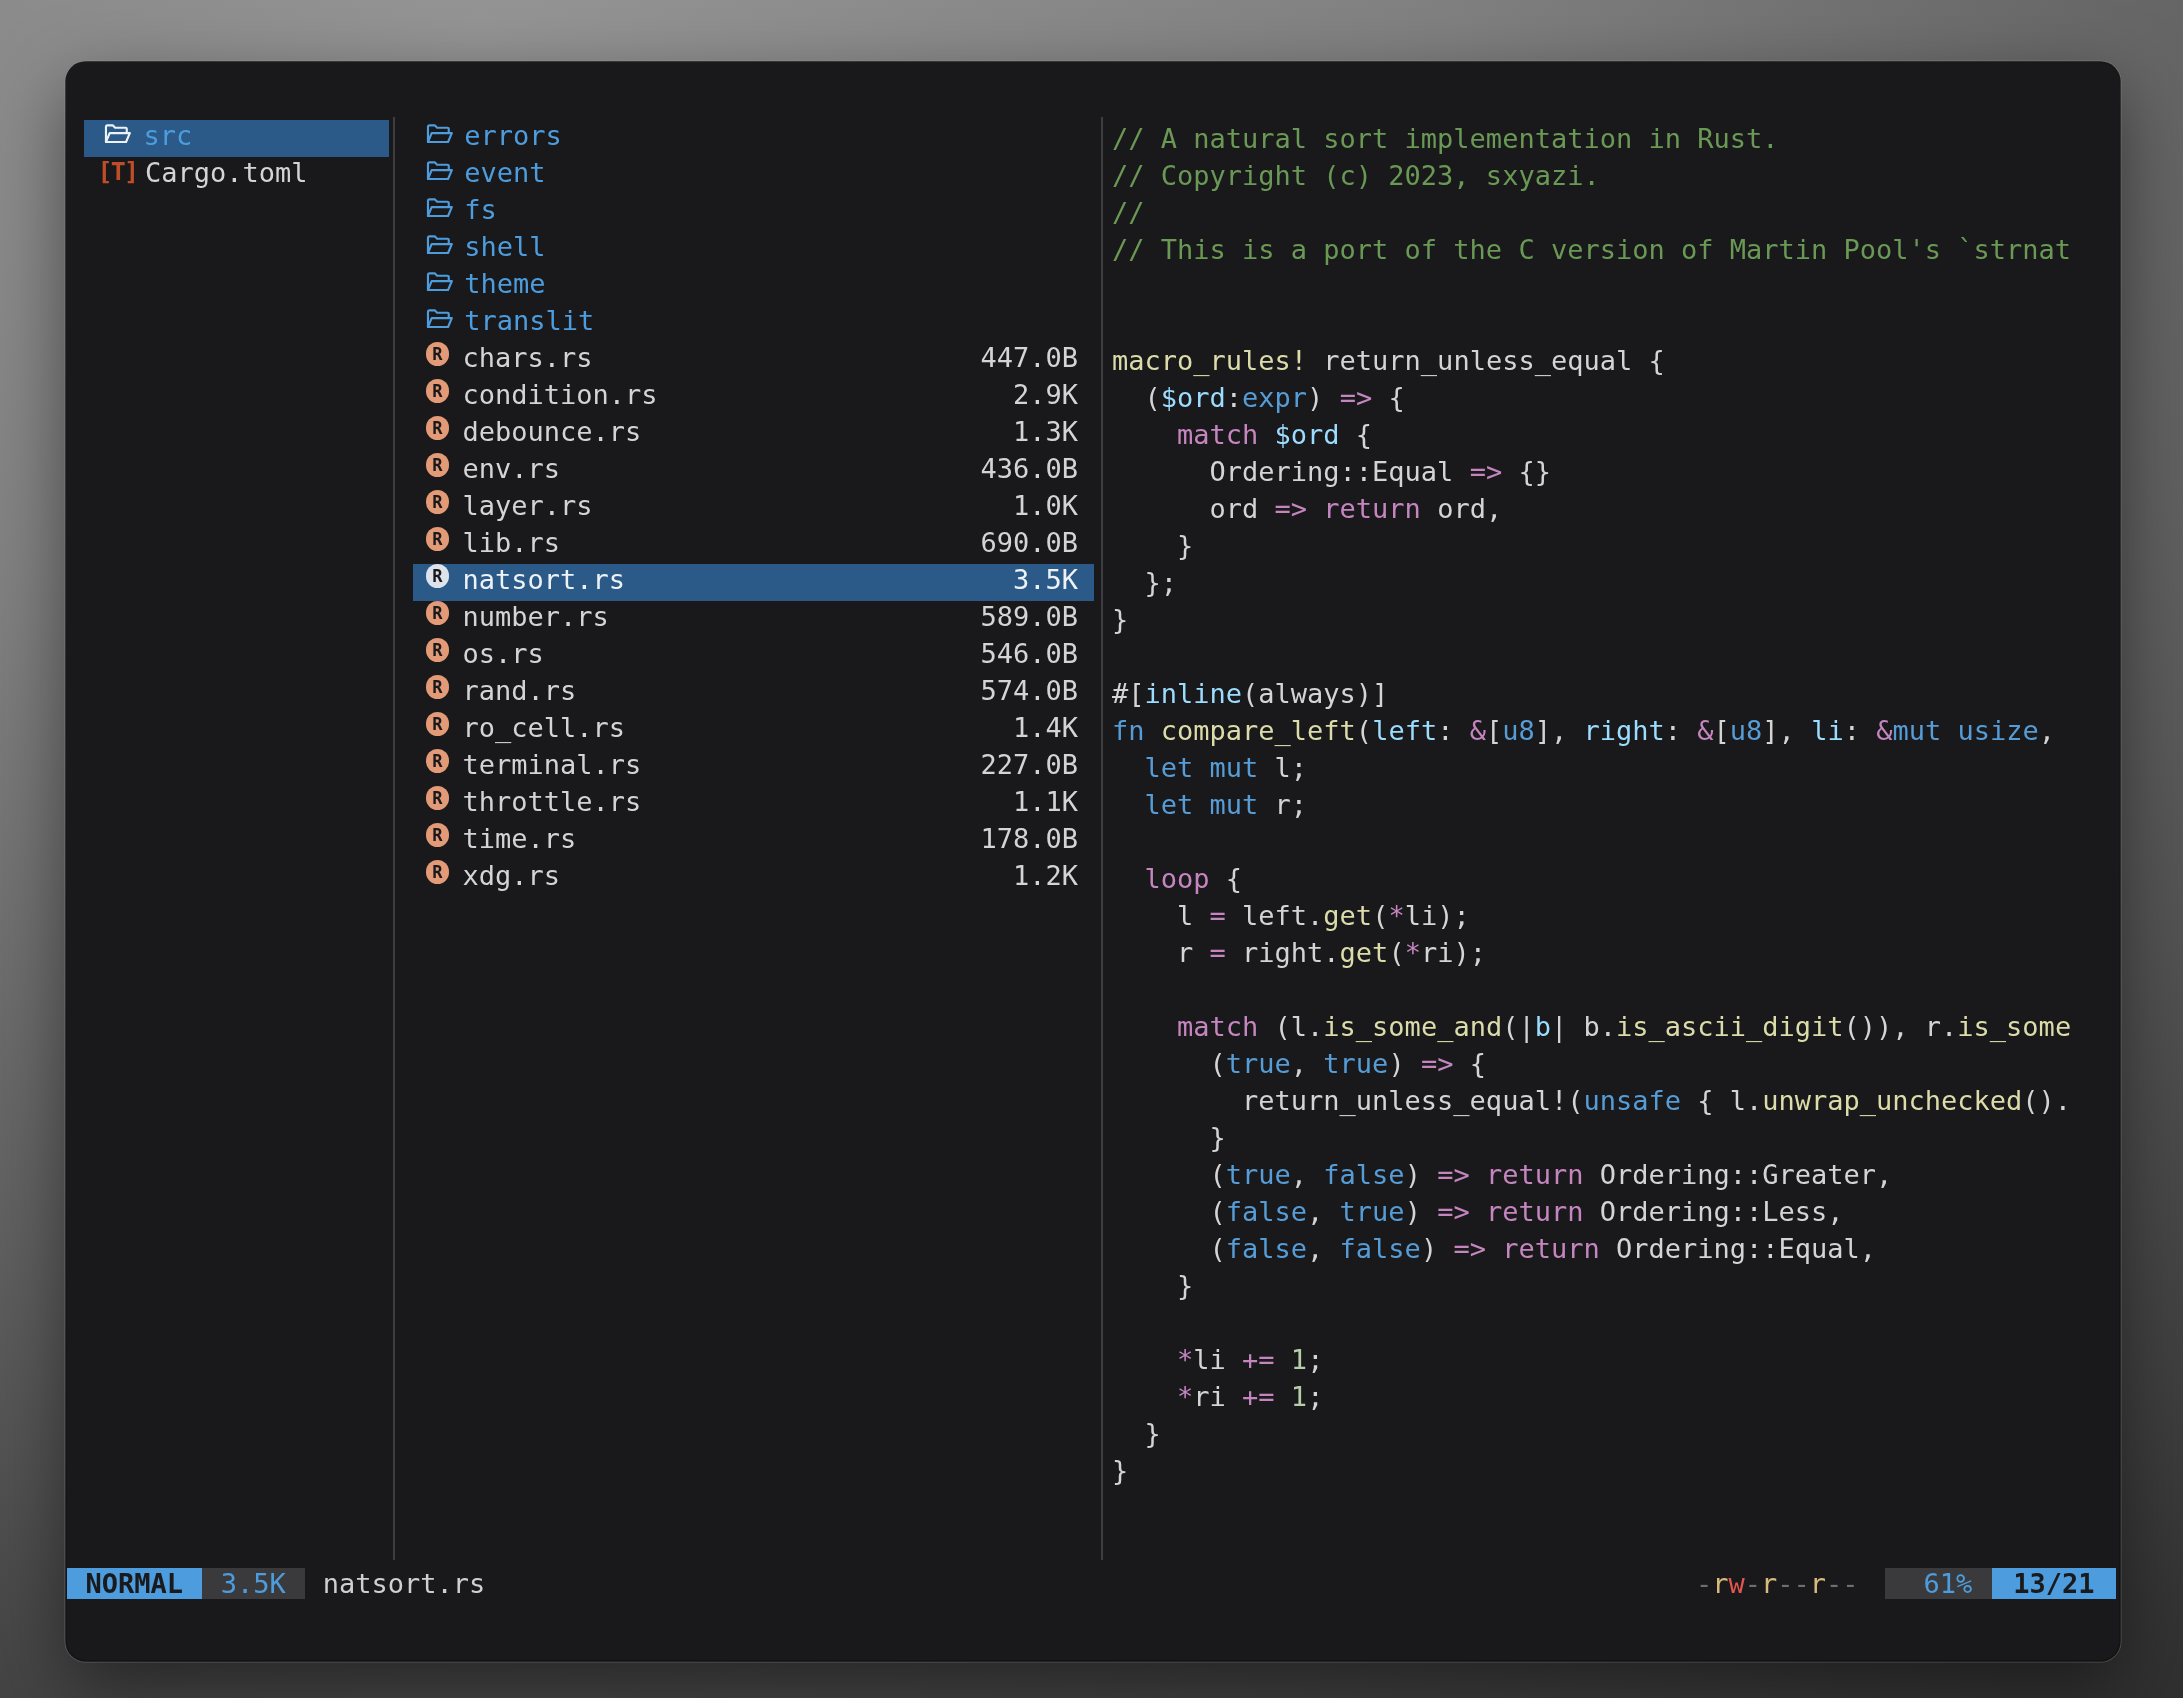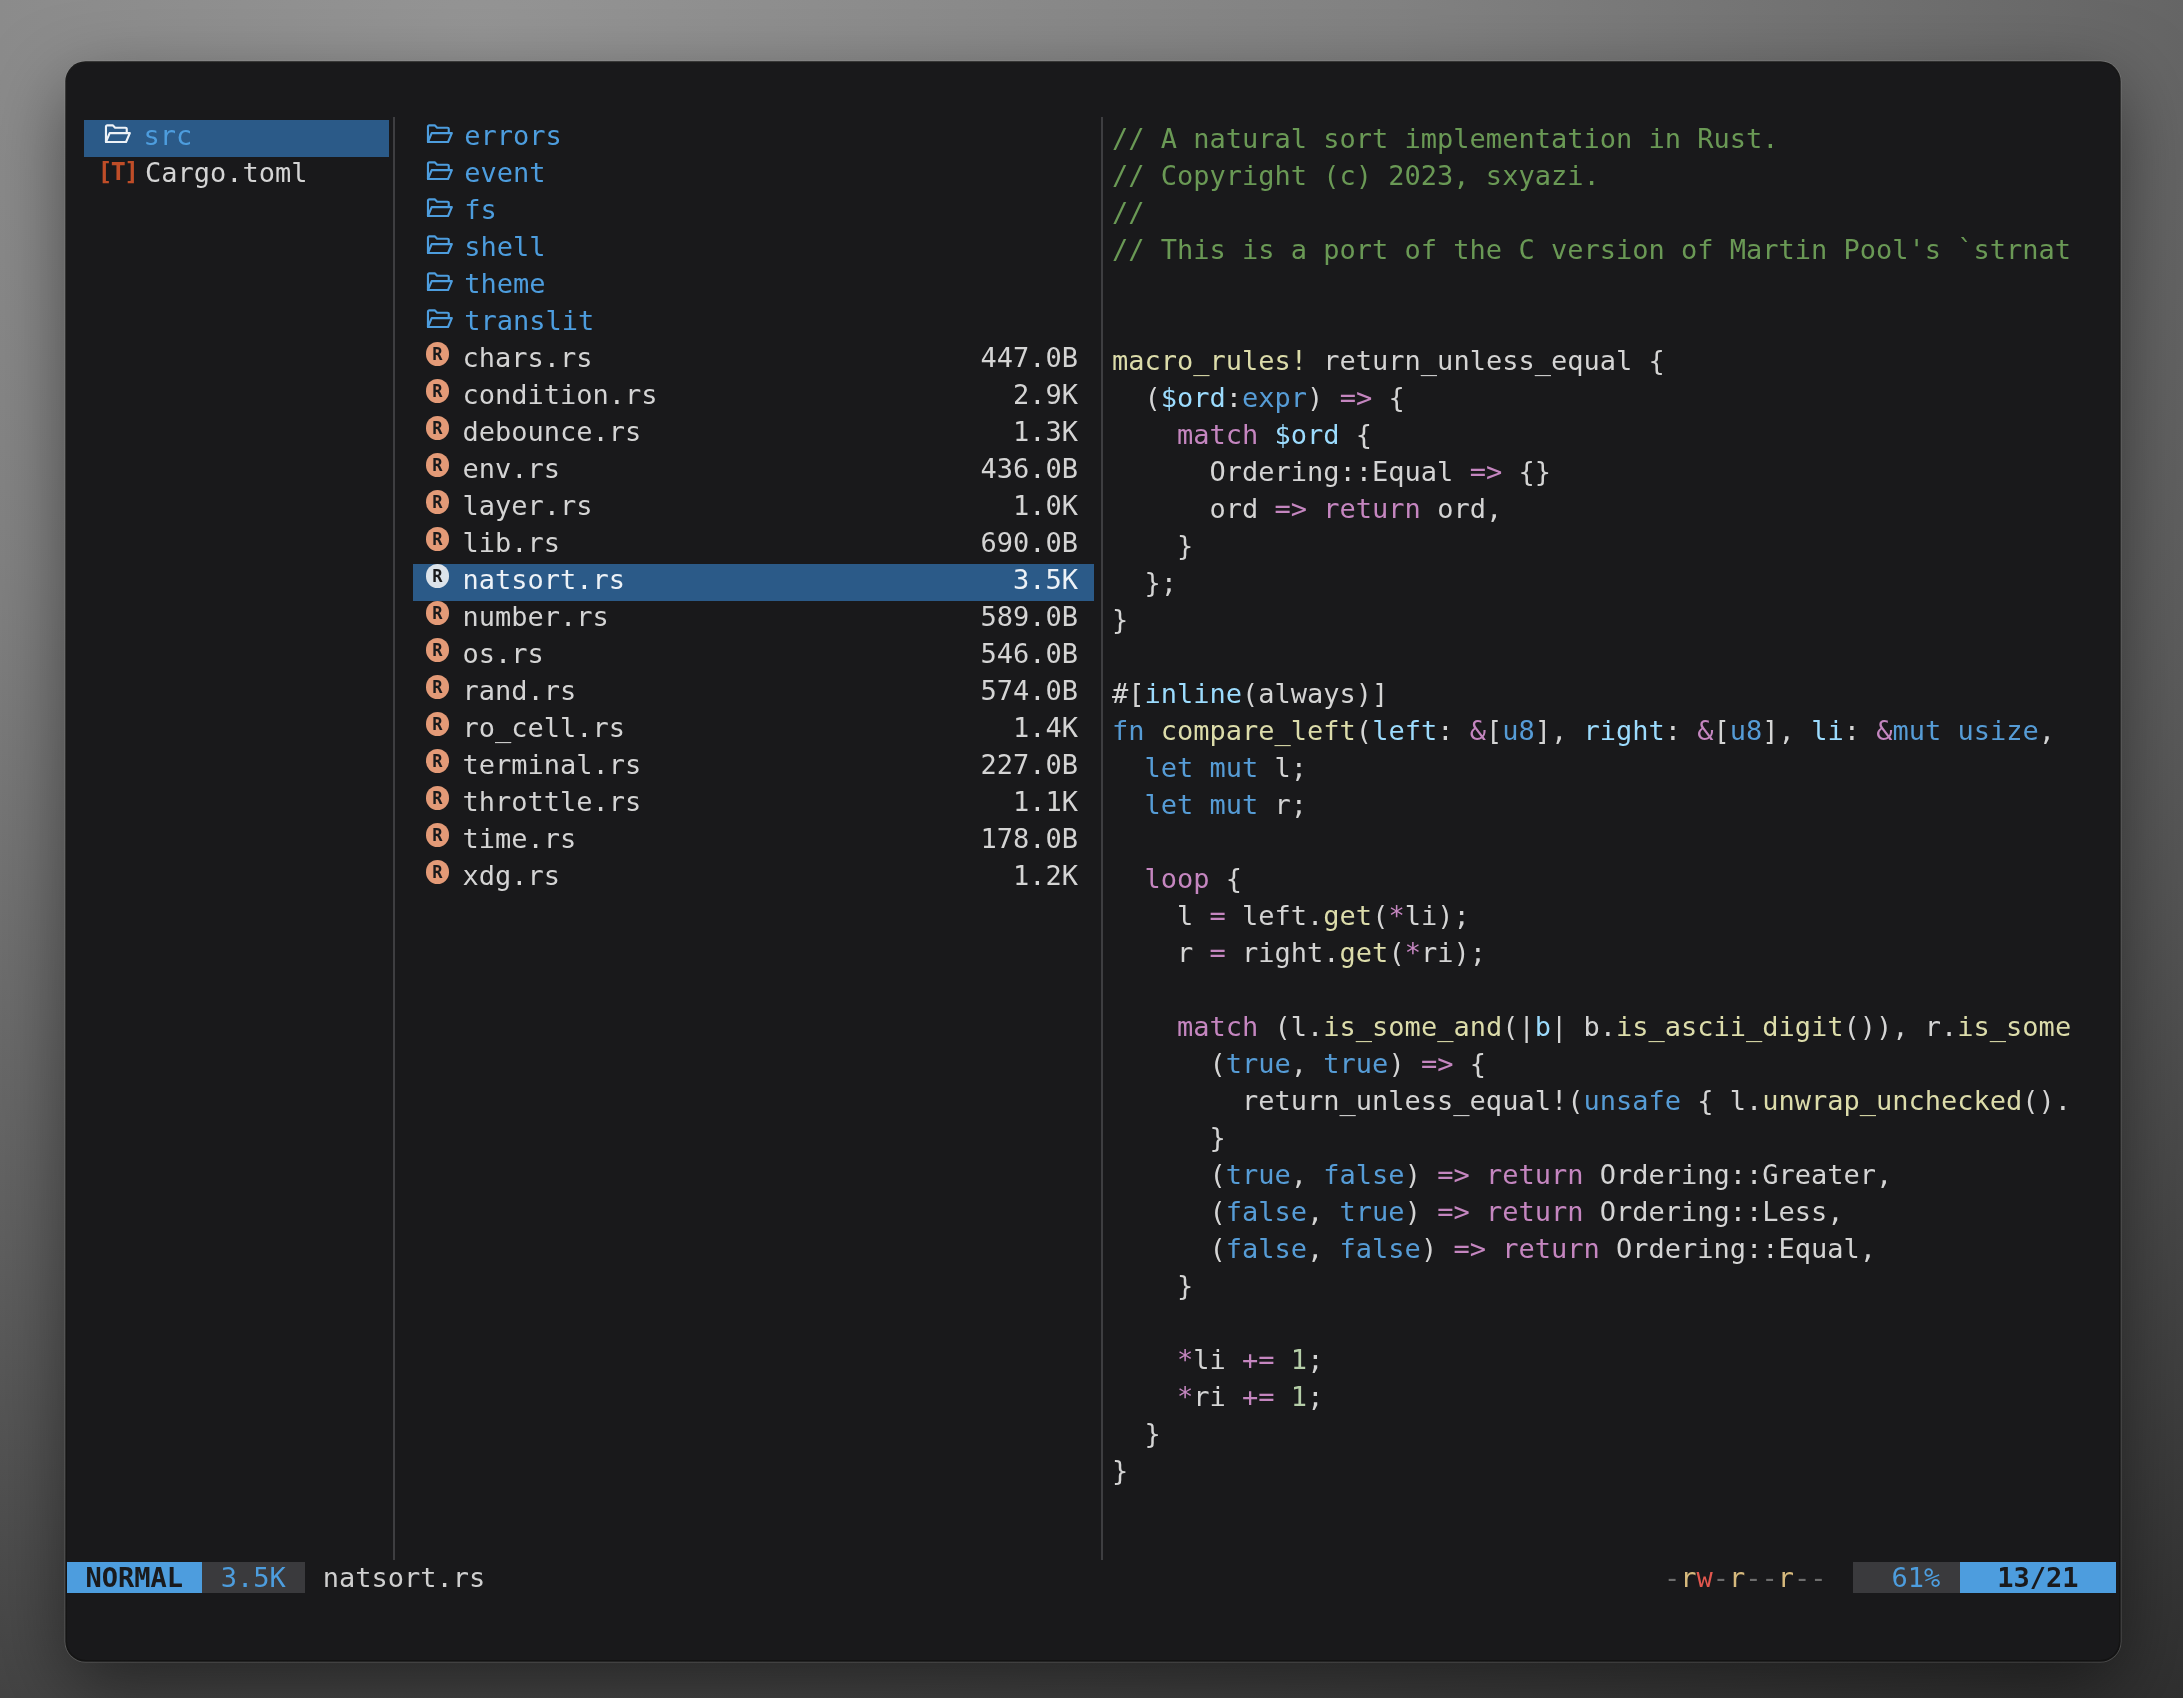--- a/index.html
+++ b/index.html
@@ -46,32 +46,32 @@
   .cline{height:37px;line-height:37px;white-space:pre;overflow:hidden;}
   .tk-w{color:#D4D4D4}
   .tk-c{color:#6A9955}
   .tk-k{color:#C586C0}
   .tk-b{color:#569CD6}
   .tk-v{color:#9CDCFE}
   .tk-f{color:#DCDCAA}
   .tk-n{color:#B5CEA8}
   
   .statusbar{position:absolute;left:0;right:0;top:1499px;height:37px;display:flex;justify-content:space-between;align-items:stretch;}
-  .sb-left,.sb-right{display:flex;align-items:flex-start;}
+  .sb-left,.sb-right{display:flex;align-items:flex-end;}
   .sb-right{margin-right:3.4px;}
   .badge{display:inline-flex;align-items:center;}
   .badge.mode{background:#4D9DDE;color:#1A1A1C;font-weight:bold;padding:0 18.5px;}
   .badge.szbadge{background:#3A3A3D;color:#4D9DDE;padding:0 19.3px;}
   .fname{margin-left:17.6px;display:inline-flex;align-items:center;color:#CFCFCF;}
   .perms{display:inline-flex;align-items:center;}
   .pm-d{color:#6E6E6E}
   .pm-r{color:#D7BA7D}
   .pm-wr{color:#E2574E}
   .badge.pct{background:#3A3A3D;color:#4D9DDE;padding:0 20px 0 39px;margin-left:26px;}
-  .badge.pos{background:#4D9DDE;color:#1A1A1C;font-weight:bold;padding:0 37px;}
+  .badge.pos{background:#4D9DDE;color:#1A1A1C;font-weight:bold;padding:0 21px;}
 </style>
 </head>
 <body>
 
 <div class="window">
 
   <div class="pane" id="parent-list">
       <div class="prow sel dir">
         <span class="fico">
           <svg viewBox="0 0 24 24" fill="none" stroke="currentColor" stroke-width="1.8" stroke-linejoin="round" stroke-linecap="round">

